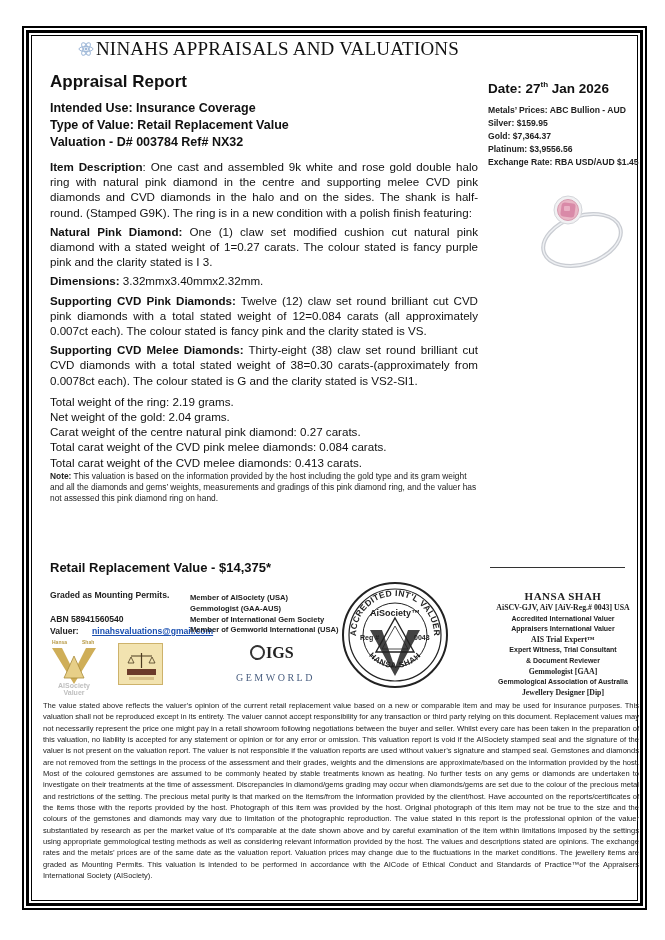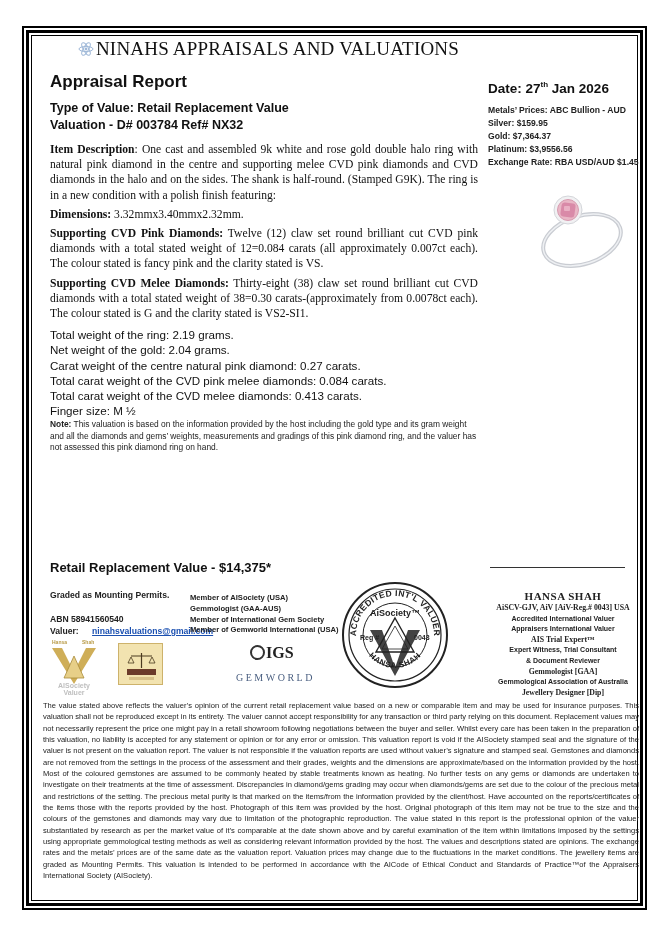--- a/index.html
+++ b/index.html
@@ -26,21 +26,21 @@
       color: #111;
     }
     .brand-icon {
       display: inline-block; width: 16px; height: 16px; vertical-align: -2px; margin-right: 2px;
     }
 
     .content { position: absolute; left: 50px; top: 72px; width: 428px; }
     .title { font-size: 17px; font-weight: bold; margin-bottom: 8px; }
     .meta-line { font-size: 12.5px; font-weight: bold; line-height: 17px; }
 
-    .para { font-size: 11.6px; line-height: 15.2px; text-align: justify; margin-top: 4px; font-family: Liberation Serif, serif; }
+    .para { font-size: 11.6px; line-height: 15.2px; text-align: justify; margin-top: 4px; }
     .para b { font-weight: bold; }
     .para.nospace { margin-top: 0; }
 
     .totals { margin-top: 6px; font-size: 11.6px; line-height: 15.2px; }
     .note { font-size: 8.4px; line-height: 11.3px; margin-top: 1px; color: #222; }
     .note b { font-weight: bold; }
 
     .rrv { position: absolute; left: 50px; top: 560px; font-size: 13px; font-weight: bold; }
 
     .right-col { position: absolute; left: 488px; top: 80px; width: 160px; }
@@ -87,43 +87,46 @@
   <svg class="brand-icon" viewBox="0 0 16 16">
     <ellipse cx="8" cy="8" rx="7" ry="2.6" fill="none" stroke="#9fb8d8" stroke-width="1"></ellipse>
     <ellipse cx="8" cy="8" rx="7" ry="2.6" fill="none" stroke="#9fb8d8" stroke-width="1" transform="rotate(60 8 8)"></ellipse>
     <ellipse cx="8" cy="8" rx="7" ry="2.6" fill="none" stroke="#9fb8d8" stroke-width="1" transform="rotate(120 8 8)"></ellipse>
     <circle cx="8" cy="8" r="1.4" fill="#9fb8d8"></circle>
   </svg><span>NINAHS APPRAISALS AND VALUATIONS</span>
 </div>
 
 <div class="content">
   <div class="title">Appraisal Report</div>
+  <div class="meta-line">Intended Use: Insurance Coverage</div>
   <div class="meta-line">Type of Value: Retail Replacement Value</div>
   <div class="meta-line">Valuation - D# 003784 Ref# NX32</div>
 
   <div class="para" style="margin-top:8px">
     <b>Item Description</b><span>: One cast and assembled 9k white and rose gold double halo ring with natural pink diamond in the centre and supporting melee CVD pink diamonds and CVD diamonds in the halo and on the sides. The shank is half-round. (Stamped G9K). The ring is in a new condition with a polish finish featuring:</span>
+  </div>
+  <div class="para">
+    <b>Natural Pink Diamond:</b><span> One (1) claw set modified cushion cut natural pink diamond with a stated weight of 1=0.27 carats. The colour stated is fancy purple pink and the clarity stated is I 3.</span>
   </div>
   <div class="para">
     <b>Dimensions:</b><span> 3.32mmx3.40mmx2.32mm.</span>
   </div>
   <div class="para">
     <b>Supporting CVD Pink Diamonds:</b><span> Twelve (12) claw set round brilliant cut CVD pink diamonds with a total stated weight of 12=0.084 carats (all approximately 0.007ct each). The colour stated is fancy pink and the clarity stated is VS.</span>
   </div>
   <div class="para">
     <b>Supporting CVD Melee Diamonds:</b><span> Thirty-eight (38) claw set round brilliant cut CVD diamonds with a total stated weight of 38=0.30 carats-(approximately from 0.0078ct each). The colour stated is G and the clarity stated is VS2-SI1.</span>
   </div>
 
   <div class="totals">
     <div>Total weight of the ring: 2.19 grams.</div>
     <div>Net weight of the gold: 2.04 grams.</div>
     <div>Carat weight of the centre natural pink diamond: 0.27 carats.</div>
     <div>Total carat weight of the CVD pink melee diamonds: 0.084 carats.</div>
     <div>Total carat weight of the CVD melee diamonds: 0.413 carats.</div>
-    <div>Finger size: M ½</div>
   </div>
   <div class="note">
     <b>Note:</b><span> This valuation is based on the information provided by the host including the gold type and its gram weight and all the diamonds and gems’ weights, measurements and gradings of this pink diamond ring, and the valuer has not assessed this pink diamond ring on hand.</span>
   </div>
 </div>
 
 <div class="rrv">Retail Replacement Value - $14,375*</div>
 
 <div class="right-col">
   <div class="date"><span>Date: 27</span><sup>th</sup><span> Jan 2026</span></div>

